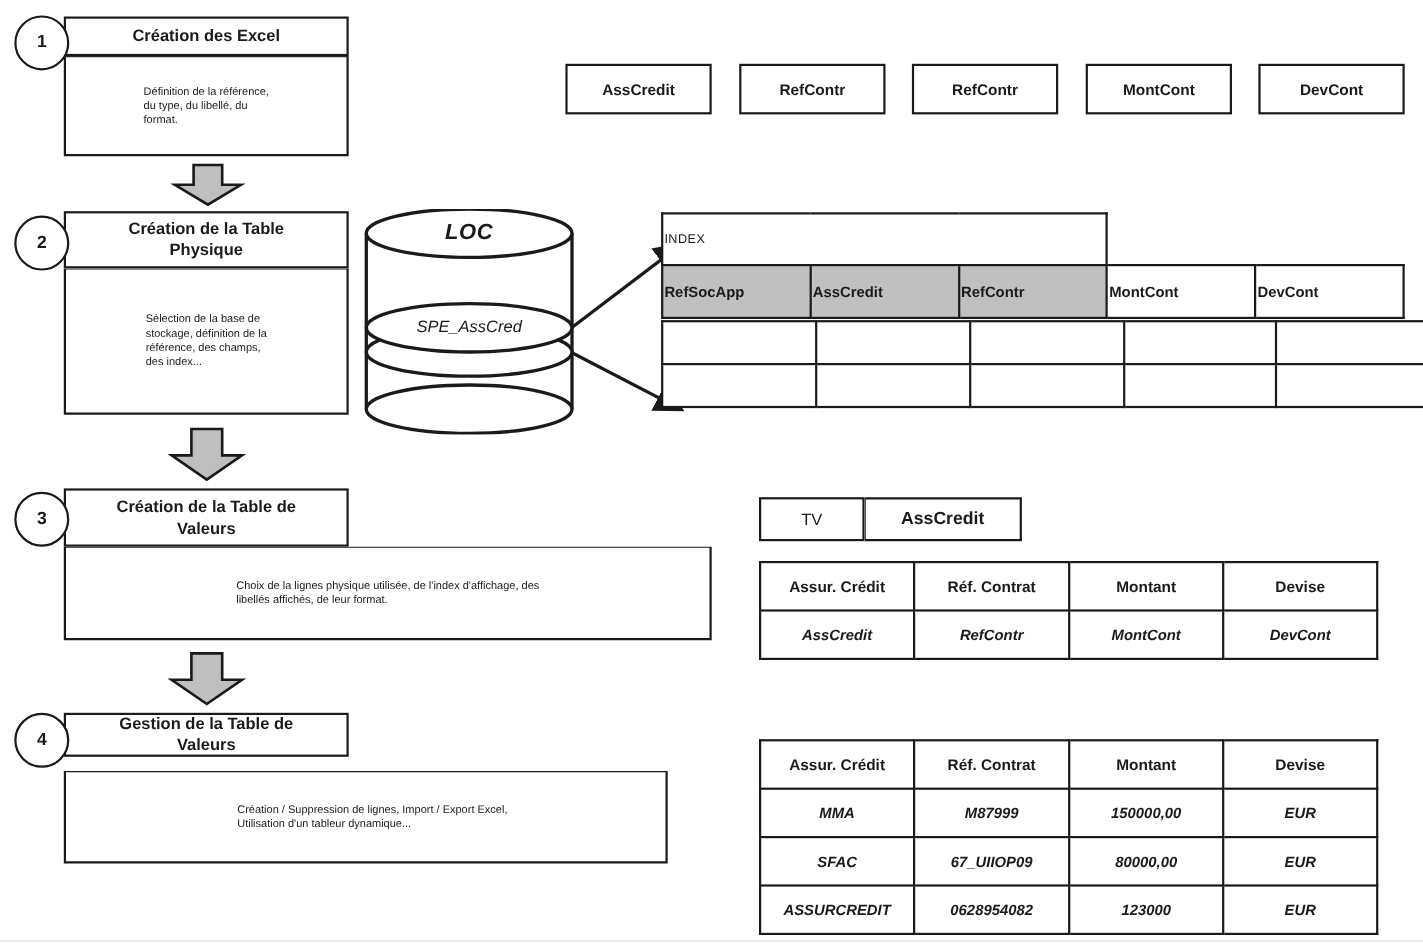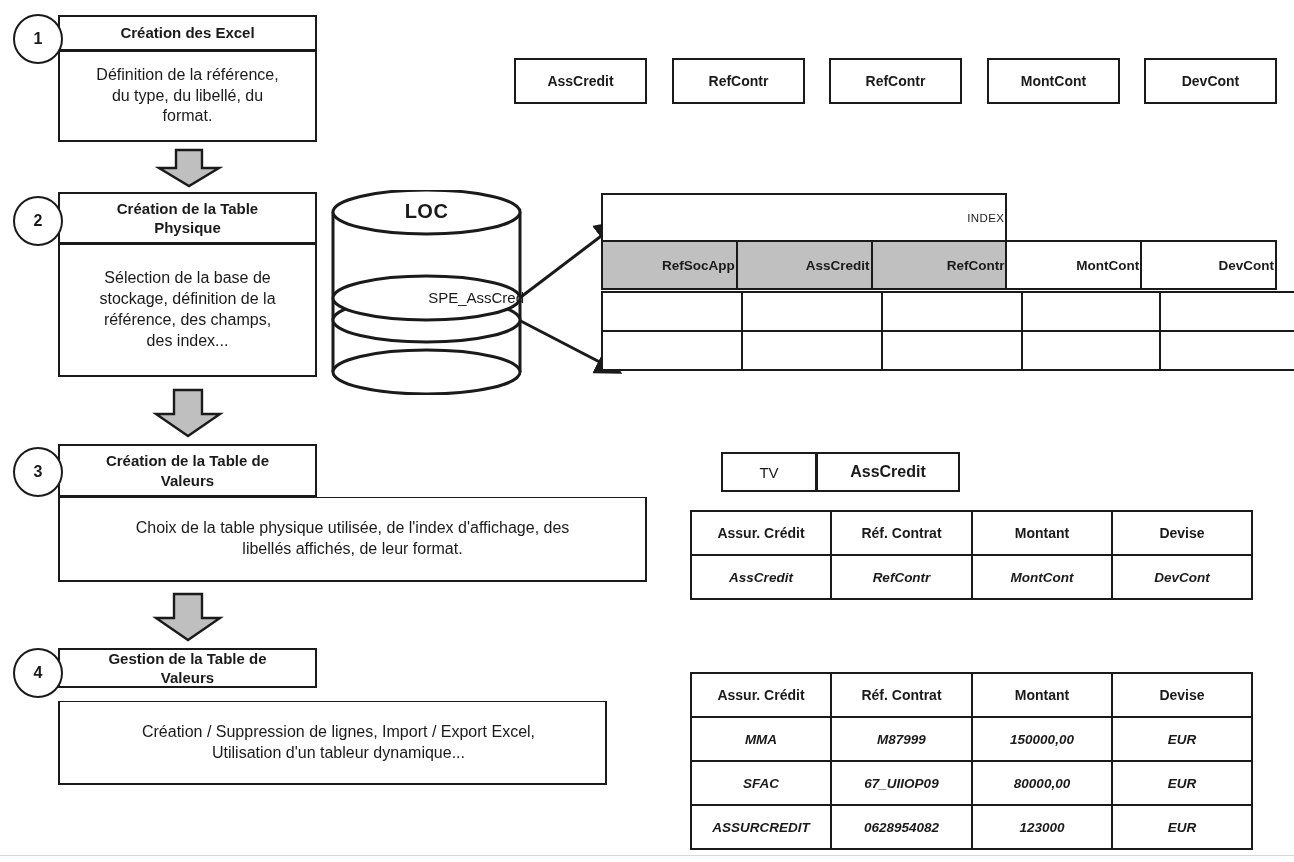--- a/index.html
+++ b/index.html
@@ -22,22 +22,22 @@
 
   
   .step-title{
     border:2px solid #1a1a1a;background:#fff;z-index:3;
     display:flex;align-items:center;justify-content:center;text-align:center;
     font-size:15px;font-weight:bold;line-height:1.28;padding:2px 6px;
     white-space:pre-line;
   }
   .step-desc{
     border:2px solid #1a1a1a;border-top:1px solid #1a1a1a;background:#fff;z-index:2;
-    display:flex;align-items:center;justify-content:center;text-align:center;
-    font-size:16px;line-height:1.3;padding:3px 8px;white-space:pre-line;
+    display:flex;align-items:center;justify-content:center;text-align:left;
+    font-size:10px;line-height:1.3;padding:3px 8px;white-space:pre-line;
   }
 
   
   .block-arrow{z-index:2;}
 
   
   .field-box{
     border:2px solid #1a1a1a;background:#fff;
     display:flex;align-items:center;justify-content:center;
     font-size:14px;font-weight:bold;
@@ -46,21 +46,21 @@
   
   .cylinder{z-index:2;}
   .cyl-label{
     position:absolute;text-align:center;width:100%;
     font-size:15px;
   }
   .cyl-label.top{font-weight:bold;font-size:20px;letter-spacing:.5px;}
 
   
   .ptable{border-collapse:collapse;table-layout:fixed;}
-  .ptable td{border:2px solid #1a1a1a;height:44px;text-align:right;
+  .ptable td{border:2px solid #1a1a1a;height:44px;text-align:left;
              font-size:13.5px;font-weight:bold;background:#fff;}
   .ptable td.index-head{font-size:11.5px;font-weight:normal;height:24px;letter-spacing:.4px;}
   .ptable td.shaded{background:#c0c0c0;}
   .ptable td.blank-head{border:none;background:transparent;}
 
   .ptable-body{border-collapse:collapse;table-layout:fixed;}
   .ptable-body td{border:2px solid #1a1a1a;height:35px;background:#fff;}
 
   
   .tv-wrap{display:flex;}
@@ -106,35 +106,35 @@
 
   <div class="abs step-desc" style="left:58px;top:244px;width:259px;height:133px;">Sélection de la base de
 stockage, définition de la
 référence, des champs,
 des index...</div>
 
   <svg class="abs block-arrow" style="left:152px;top:388px;" width="72" height="50" viewBox="0 0 72 50">
     <polygon points="22,2 50,2 50,26 68,26 36,48 4,26 22,26" fill="#bfbfbf" stroke="#1a1a1a" stroke-width="2.4" stroke-linejoin="miter"></polygon>
   </svg>
 
-  <div class="abs cylinder" style="left:329px;top:190px;width:195px;height:205px;">
+  <div class="abs cylinder" style="left:329px;top:190px;width:195px;height:205px;font-style:italic;">
     <svg width="195" height="205" viewBox="0 0 195 205">
 
       <path d="M4,22 L4,182" stroke="#1a1a1a" stroke-width="3" fill="none"></path>
       <path d="M191,22 L191,182" stroke="#1a1a1a" stroke-width="3" fill="none"></path>
 
       <ellipse cx="97.5" cy="182" rx="93.5" ry="22" fill="#fff" stroke="#1a1a1a" stroke-width="3"></ellipse>
 
       <ellipse cx="97.5" cy="130" rx="93.5" ry="22" fill="#fff" stroke="#1a1a1a" stroke-width="3"></ellipse>
       <ellipse cx="97.5" cy="108" rx="93.5" ry="22" fill="#fff" stroke="#1a1a1a" stroke-width="3"></ellipse>
 
       <ellipse cx="97.5" cy="22" rx="93.5" ry="22" fill="#fff" stroke="#1a1a1a" stroke-width="3"></ellipse>
     </svg>
     <div class="cyl-label top" style="top:10px;left:0;">LOC</div>
-    <div class="cyl-label" style="top:99px;left:0;text-align:right;">SPE_AssCred</div>
+    <div class="cyl-label" style="top:99px;left:0;">SPE_AssCred</div>
   </div>
 
   <svg class="abs" style="left:505px;top:205px;" width="120" height="175" viewBox="0 0 120 175">
     <defs>
       <marker id="ah" markerWidth="9" markerHeight="9" refX="7" refY="4.5" orient="auto" markerUnits="strokeWidth">
         <path d="M0,0 L9,4.5 L0,9 z" fill="#1a1a1a"></path>
       </marker>
     </defs>
     <line x1="8" y1="98" x2="112" y2="19" stroke="#1a1a1a" stroke-width="3" marker-end="url(#ah)"></line>
   </svg>
@@ -182,28 +182,28 @@
       <td></td>
     </tr>
   </tbody>
     </table>
 
   <div class="abs step-circle" style="left:13px;top:447px;">3</div>
 
   <div class="abs step-title" style="left:58px;top:444px;width:259px;height:53px;">Création de la Table de
 Valeurs</div>
 
-  <div class="abs step-desc" style="left:58px;top:497px;width:589px;height:85px;">Choix de la table physique utilisée, de l'index d'affichage, des
+  <div class="abs step-desc" style="left:58px;top:497px;width:589px;height:85px;">Choix de la lignes physique utilisée, de l'index d'affichage, des
 libellés affichés, de leur format.</div>
 
   <svg class="abs block-arrow" style="left:152px;top:592px;" width="72" height="50" viewBox="0 0 72 50">
     <polygon points="22,2 50,2 50,26 68,26 36,48 4,26 22,26" fill="#bfbfbf" stroke="#1a1a1a" stroke-width="2.4" stroke-linejoin="miter"></polygon>
   </svg>
 
-  <div class="abs tv-wrap" style="left:690px;top:452px;margin-left:31px;">
+  <div class="abs tv-wrap" style="left:690px;top:452px;">
     <div class="tv-cell" style="width:92px;">TV</div>
     <div class="tv-cell name" style="width:140px;">AssCredit</div>
   </div>
 
   <table class="abs vtable" style="left:690px;top:510px;width:545px;">
     <tbody>
         <tr>
       <th style="width:136px;">Assur. Crédit</th>
       <th style="width:137px;">Réf. Contrat</th>
       <th style="width:136px;">Montant</th>

